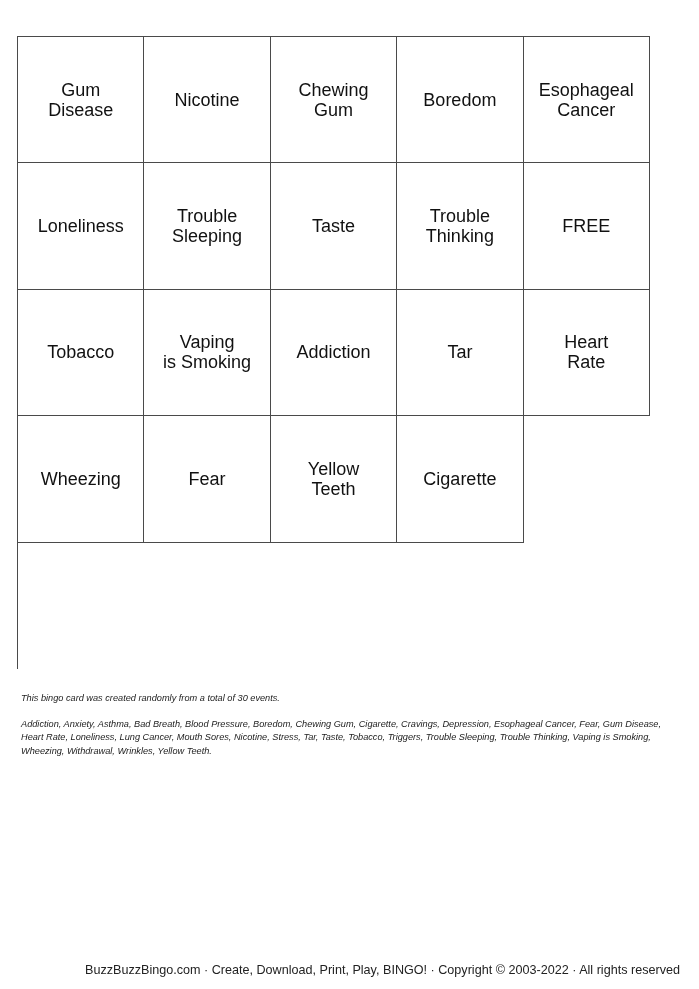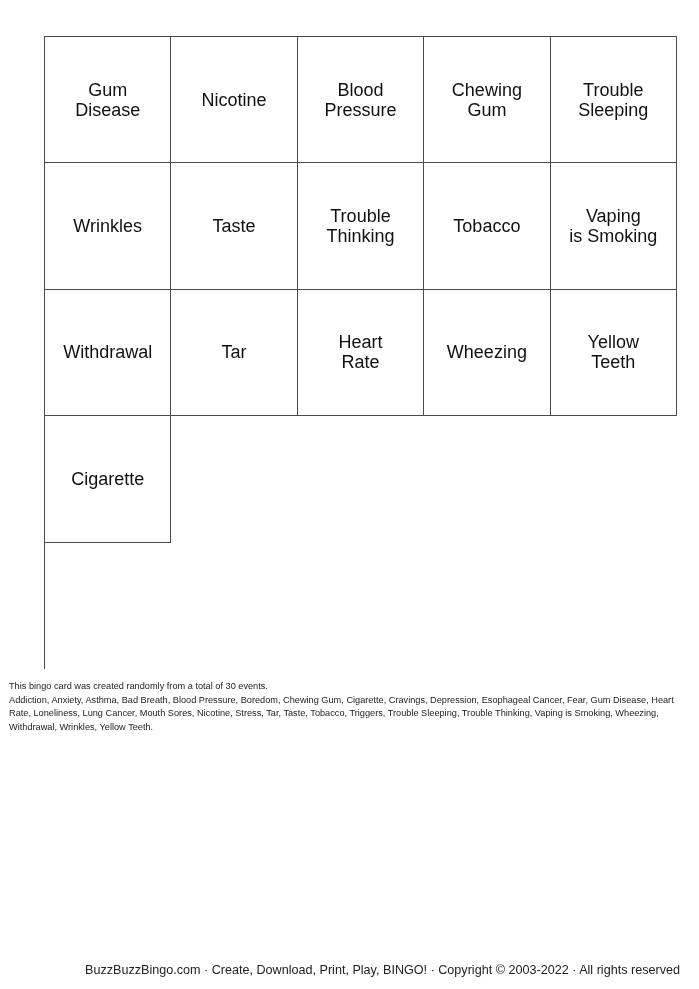--- a/index.html
+++ b/index.html
@@ -10,21 +10,21 @@
     body {
       width: 699px;
       height: 989px;
       position: relative;
       overflow: hidden;
       font-family: "Liberation Sans", sans-serif;
       color: #111111;
     }
     .card {
       position: absolute;
-      left: 44px;
+      left: 17px;
       top: 36px;
       width: 633px;
       height: 633px;
       display: grid;
       grid-template-columns: repeat(5, 1fr);
       grid-template-rows: repeat(5, 1fr);
       border-top: 1px solid #4a4a4a;
       border-left: 1px solid #4a4a4a;
       box-sizing: border-box;
     }
@@ -45,62 +45,66 @@
     .info {
       position: absolute;
       left: 9px;
       top: 680px;
       width: 684px;
       font-size: 9.2px;
       line-height: 13.5px;
       color: #222222;
     }
     .info p {
-      margin: 0;
+      margin: 12px;
+      font-style: italic;
     }
     .footer {
       position: absolute;
       left: 0;
       top: 963px;
       width: 699px;
       text-align: center;
       font-size: 12.6px;
       color: #222222;
       padding-left: 33px;
     }
   </style>
 </head>
 <body>
 
 <div class="card">
   <div class="cell">Gum
 Disease</div>
   <div class="cell">Nicotine</div>
-  <div class="cell">Blood
-Pressure</div>
   <div class="cell">Chewing
 Gum</div>
 
+  <div class="cell">Boredom</div>
+  <div class="cell">Esophageal
+Cancer</div>
+  <div class="cell">Loneliness</div>
   <div class="cell">Trouble
 Sleeping</div>
-  <div class="cell">Wrinkles</div>
 
   <div class="cell">Taste</div>
   <div class="cell">Trouble
 Thinking</div>
+  <div class="cell">FREE</div>
   <div class="cell">Tobacco</div>
 
   <div class="cell">Vaping
 is Smoking</div>
-  <div class="cell">Withdrawal</div>
+  <div class="cell">Addiction</div>
   <div class="cell">Tar</div>
   <div class="cell">Heart
 Rate</div>
   <div class="cell">Wheezing</div>
 
+  <div class="cell">Fear</div>
   <div class="cell">Yellow
 Teeth</div>
   <div class="cell">Cigarette</div>
 </div>
 
 <div class="info">
   <p>This bingo card was created randomly from a total of 30 events.</p>
   <p>Addiction, Anxiety, Asthma, Bad Breath, Blood Pressure, Boredom, Chewing Gum, Cigarette, Cravings, Depression, Esophageal Cancer, Fear, Gum Disease, Heart Rate, Loneliness, Lung Cancer, Mouth Sores, Nicotine, Stress, Tar, Taste, Tobacco, Triggers, Trouble Sleeping, Trouble Thinking, Vaping is Smoking, Wheezing, Withdrawal, Wrinkles, Yellow Teeth.</p>
 </div>
 

